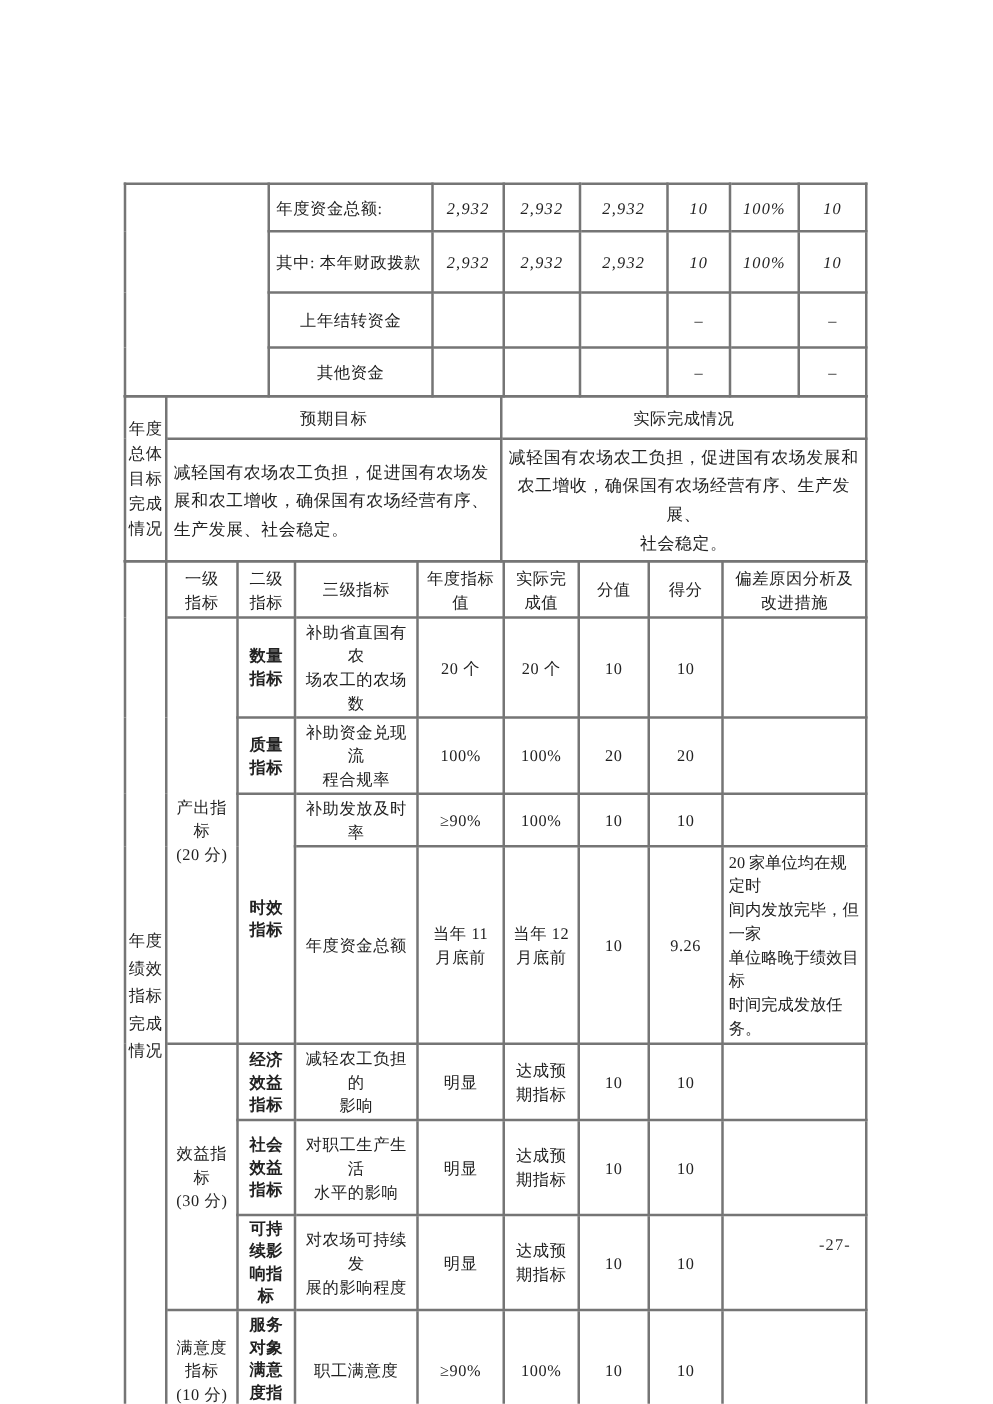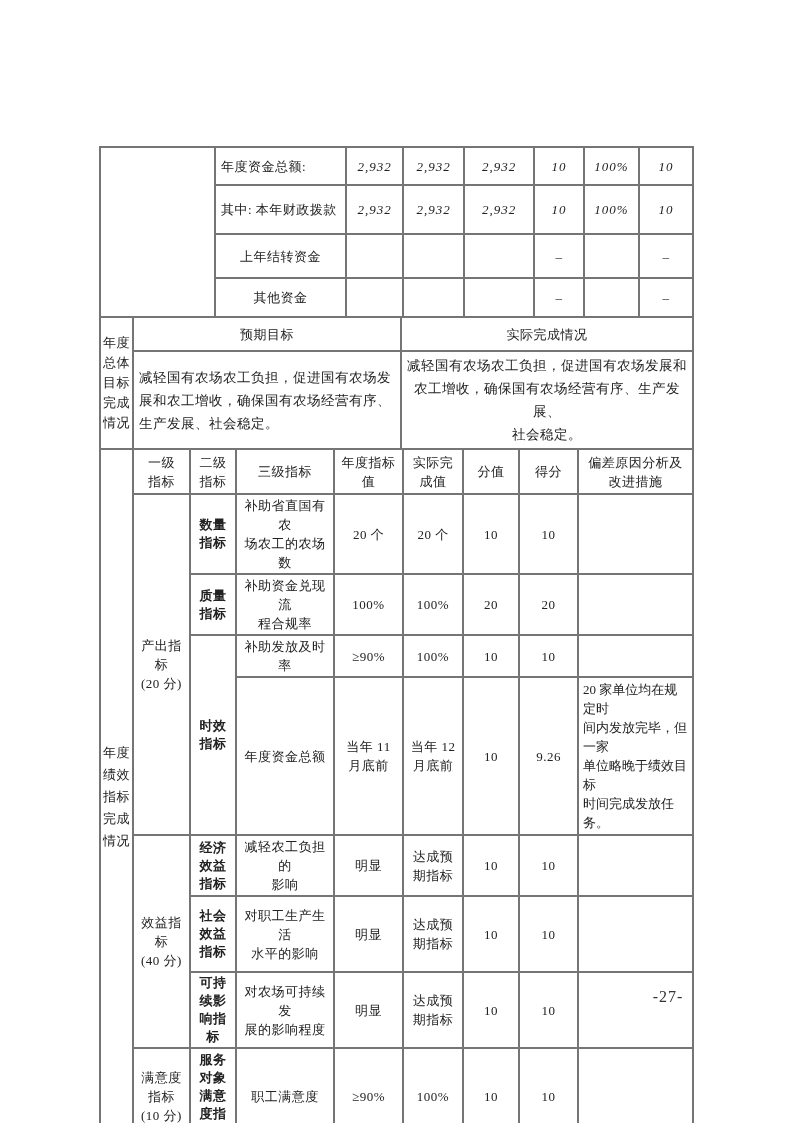--- a/index.html
+++ b/index.html
@@ -23,21 +23,21 @@
   td.left{text-align:left;padding-left:5px;}
   td.vlab{line-height:20px;padding:0;}
   td.vlab-c{line-height:22px;padding:0;}
   td.l2cell{line-height:18px;font-weight:bold;}
   td.goaltext{font-size:13.5px;line-height:23px;padding:2px 5px;}
   td.goaltext.ctr{text-align:center;}
   td.dev{text-align:left;line-height:19px;padding:2px 4px;letter-spacing:0;}
   td.num{letter-spacing:1px;font-style:italic;}
   .page-num{
     position:absolute;left:640px;top:988px;width:56px;
-    text-align:center;font-size:16px;letter-spacing:1px;color:#333333;
+    text-align:center;font-size:13px;letter-spacing:1px;color:#333333;
   }
 </style>
 </head>
 <body>
 
 <div class="doc">
 
   <table>
     <colgroup>
       <col style="width:115px">
@@ -194,21 +194,21 @@
       <td>10</td>
       <td>9.26</td>
       <td class="dev">20 家单位均在规定时
 间内发放完毕，但一家
 单位略晚于绩效目标
 时间完成发放任务。</td>
     </tr>
     <tr style="height:59px">
       <td rowspan="3">效益指
 标
-(40 分)</td>
+(30 分)</td>
       <td class="l2cell">经济
 效益
 指标</td>
       <td>减轻农工负担的
 影响</td>
       <td>明显</td>
       <td>达成预
 期指标</td>
       <td>10</td>
       <td>10</td>

